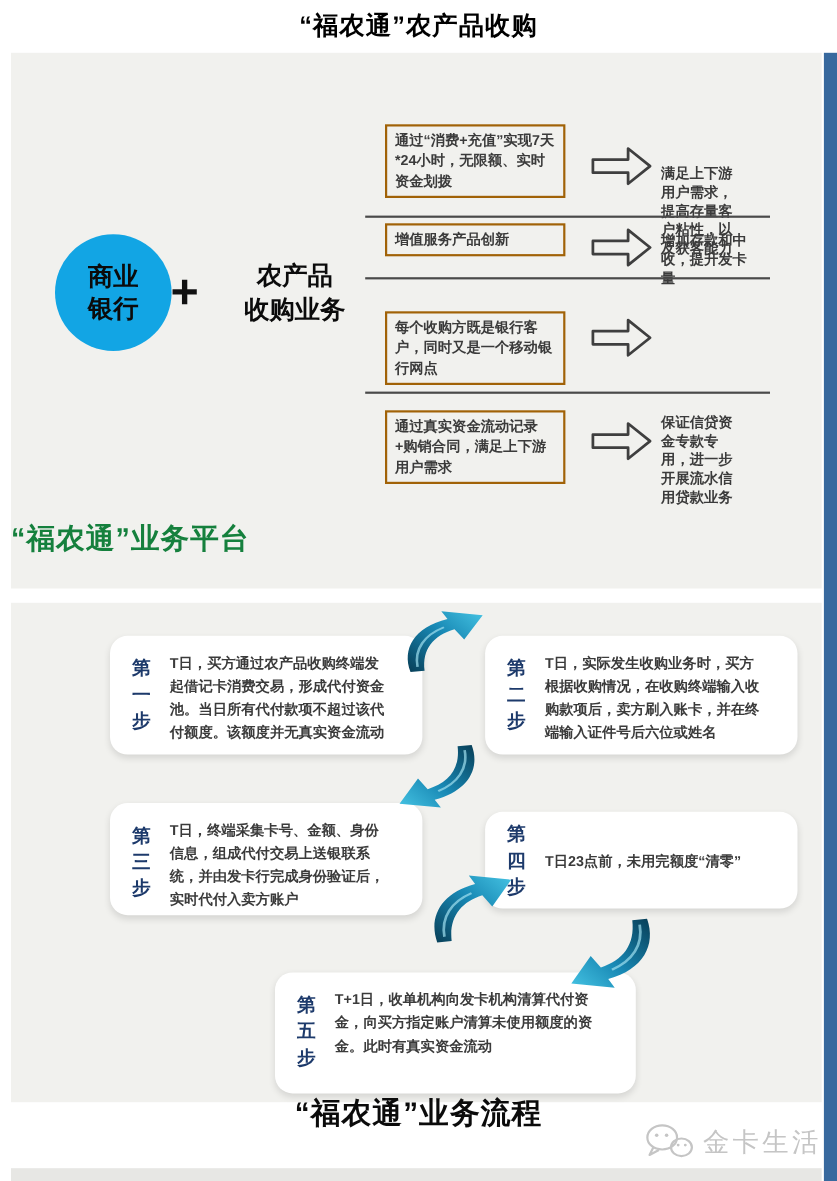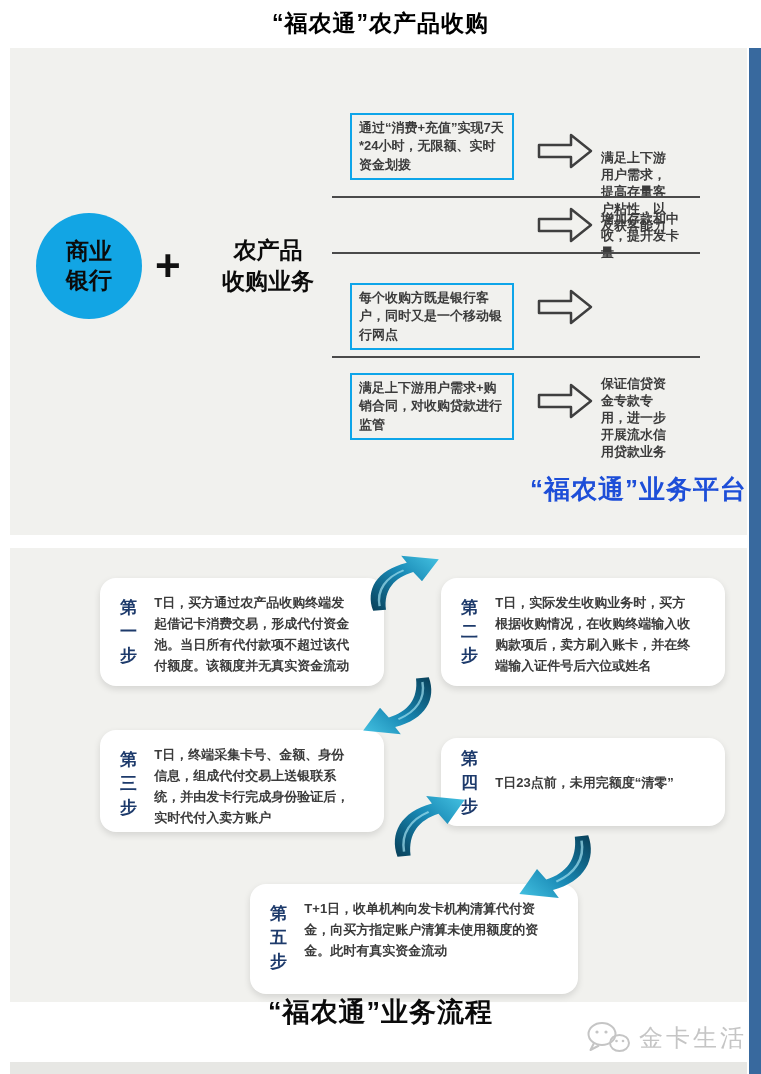--- a/index.html
+++ b/index.html
@@ -18,29 +18,29 @@
 
   
   .bank-circle { position:absolute; left:36px; top:213px; width:106px; height:106px;
     border-radius:50%; background:#12a5e4; display:flex; flex-direction:column;
     align-items:center; justify-content:center; }
   .bank-circle span { font-size:23px; font-weight:bold; color:#0b0b0b; line-height:1.25; }
   .plus-sign { position:absolute; left:155px; top:241px; font-size:44px; font-weight:bold; color:#111; }
   .biz-label { position:absolute; left:196px; top:235px; width:144px; text-align:center; }
   .biz-label span { display:block; font-size:23px; font-weight:bold; color:#0b0b0b; line-height:1.35; }
 
-  .pbox { position:absolute; left:350px; width:164px; border:2px solid #0ea5e9;
+  .pbox { position:absolute; left:350px; width:164px; border:2px solid #a16207;
     padding:4px 7px; font-size:13px; font-weight:bold; color:#3b3b3b; line-height:1.42; }
   .parrow { position:absolute; left:537px; width:56px; height:38px; }
   .presult { position:absolute; left:601px; width:76px; font-size:13px; font-weight:bold;
     color:#3b3b3b; line-height:1.3; word-break:break-all; }
   .psep { position:absolute; left:332px; width:368px; height:2px; background:#4a4a4a; }
 
-  .caption-top { position:absolute; top:472px; left:0; width:761px; text-align:right;
-    font-size:26px; font-weight:bold; color:#1d4ed8; letter-spacing:1px; }
+  .caption-top { position:absolute; top:472px; left:0; width:761px; text-align:left;
+    font-size:26px; font-weight:bold; color:#15803d; letter-spacing:1px; }
 
   
   .step-card { position:absolute; background:#fff; border-radius:16px;
     box-shadow:0 3px 7px rgba(0,0,0,0.12); display:flex; gap:16px; padding:14px 28px 12px 20px; }
   .step-label { width:1.08em; font-size:17px; font-weight:bold; color:#1d3a6b;
     line-height:1.4; word-break:break-all; margin-top:4px; }
   .step-text { flex:1; font-size:13px; font-weight:bold; color:#3b3b3b; line-height:1.62; }
   .card-center { align-items:center; }
   .card-center .step-label { margin-top:0; }
 
@@ -75,50 +75,51 @@
 </svg>
 
 <div id="page">
 
   <h1 class="page-title">“福农通”农产品收购</h1>
 
   <div class="accent-bar"></div>
 
   <section class="panel panel-top">
 
-    <div class="bank-circle" style="left:26px; top:165px;">
+    <div class="bank-circle" style="left:40px; top:165px;">
       <span>商业</span>
       <span>银行</span>
     </div>
     <div class="plus-sign" style="left:145px; top:193px; position:absolute;">+</div>
     <div class="biz-label" style="left:186px; top:187px;">
       <span>农产品</span>
       <span>收购业务</span>
     </div>
 
     <div class="pbox" style="left:340px; top:65px;">通过“消费+充值”实现7天*24小时，无限额、实时资金划拨</div>
     <svg class="parrow" style="left:527px; top:84px;" viewBox="0 0 56 38">
         <use href="#hollow-arrow"></use>
       </svg>
     <div class="presult" style="left:591px; top:58px;margin-top:44px;">满足上下游用户需求，提高存量客户粘性，以及获客能力</div>
     <div class="psep" style="left:322px; top:148px;"></div>
 
+    <div class="pbox" style="left:340px; top:155px;">增值服务产品创新</div>
     <svg class="parrow" style="left:527px; top:158px;" viewBox="0 0 56 38">
         <use href="#hollow-arrow"></use>
       </svg>
     <div class="presult" style="left:591px; top:163px; width:84px;">增加存款和中收，提升发卡量</div>
     <div class="psep" style="left:322px; top:204px;"></div>
 
     <div class="pbox" style="left:340px; top:235px;">每个收购方既是银行客户，同时又是一个移动银行网点</div>
     <svg class="parrow" style="left:527px; top:240px;" viewBox="0 0 56 38">
         <use href="#hollow-arrow"></use>
       </svg>
     <div class="psep" style="left:322px; top:308px;"></div>
 
-    <div class="pbox" style="left:340px; top:325px;">满足上下游用户需求+购销合同，对收购贷款进行监管</div>
+    <div class="pbox" style="left:340px; top:325px;">通过真实资金流动记录+购销合同，满足上下游用户需求</div>
     <svg class="parrow" style="left:527px; top:334px;" viewBox="0 0 56 38">
         <use href="#hollow-arrow"></use>
       </svg>
     <div class="presult" style="left:591px; top:328px;">保证信贷资金专款专用，进一步开展流水信用贷款业务</div>
 
     <div class="caption-top" style="top:424px; width:737px;">“福农通”业务平台</div>
   </section>
 
   <section class="panel panel-bottom"></section>
 

